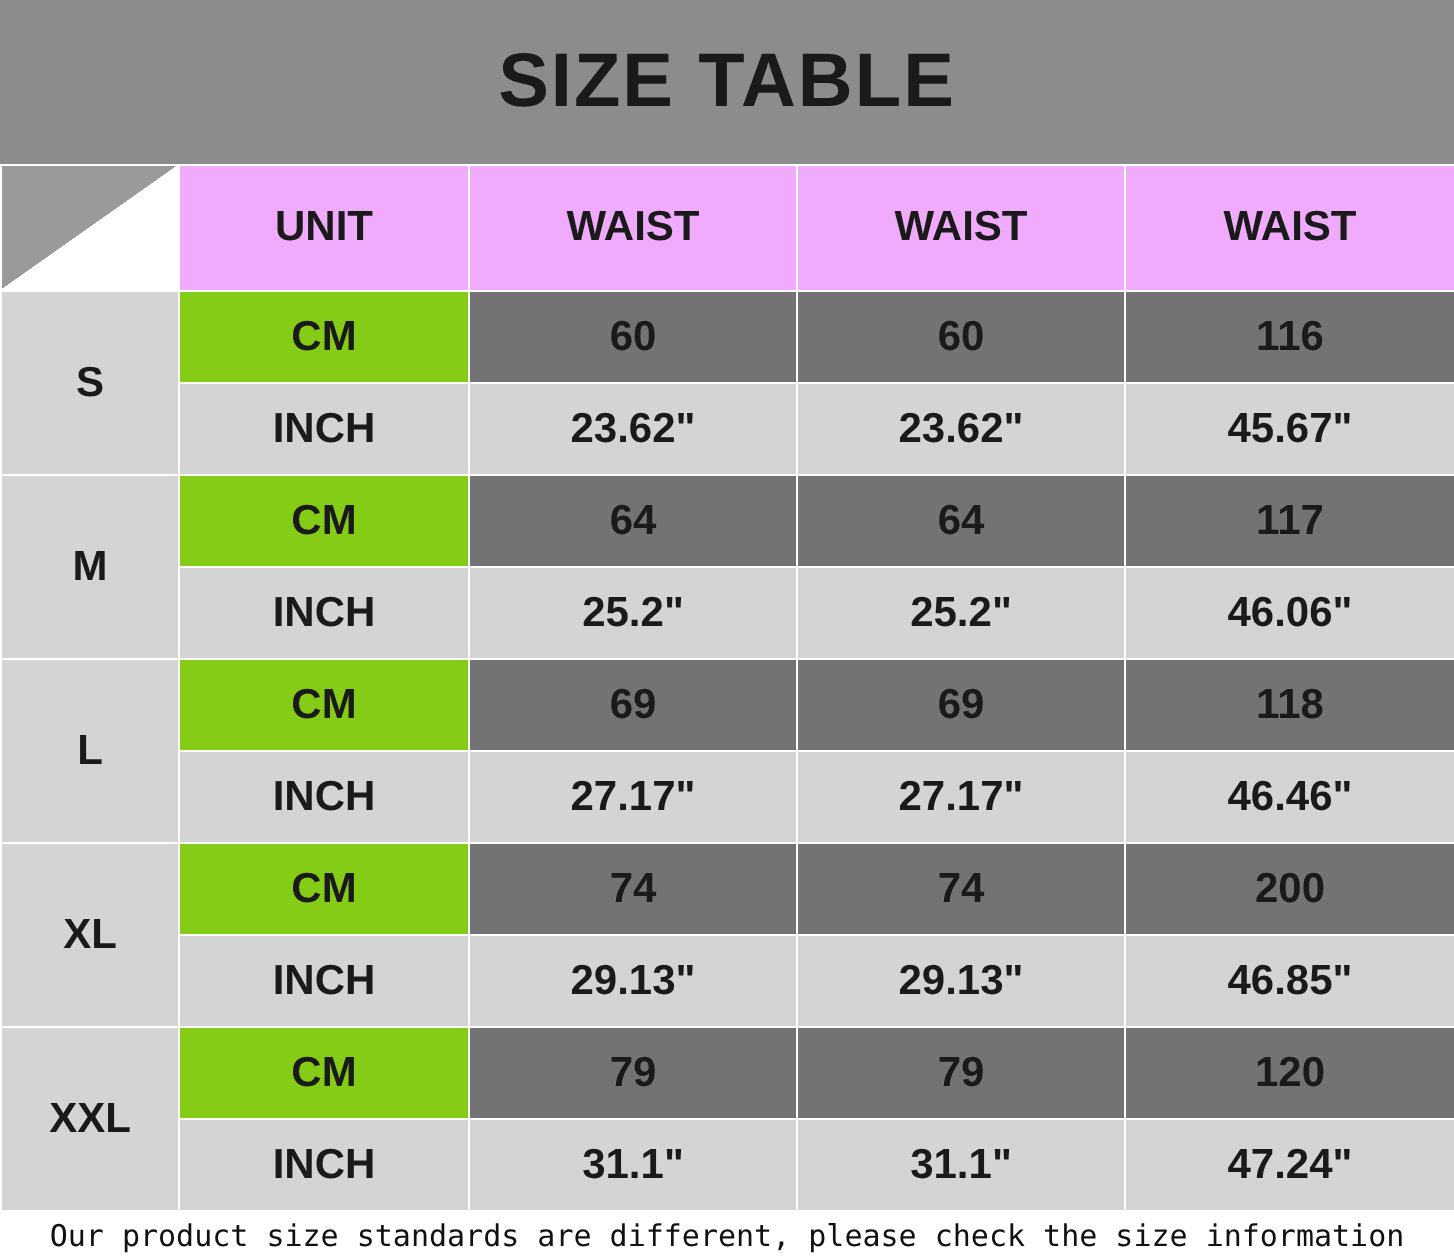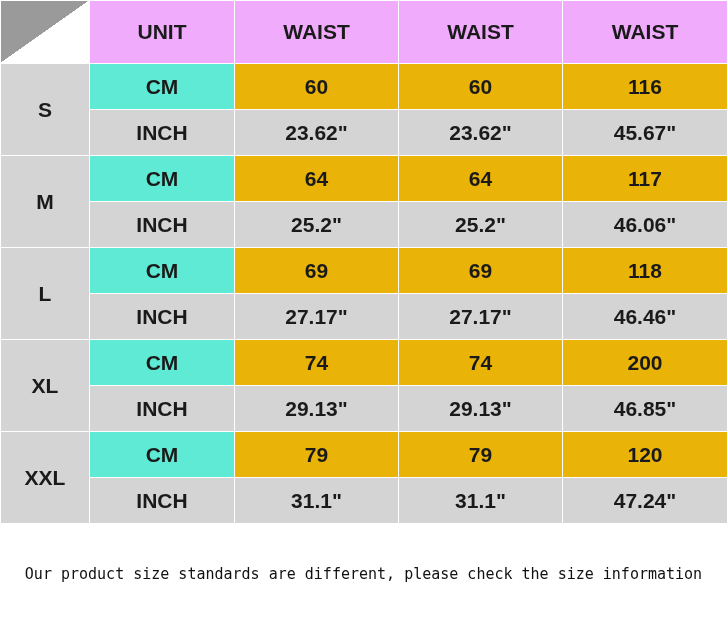--- a/index.html
+++ b/index.html
@@ -70,26 +70,26 @@
   .corner-cell .diag {
     position: absolute;
     inset: 0;
     background: linear-gradient(to bottom right, #9a9a9a 0%, #9a9a9a 49.4%, #ffffff 49.6%, #ffffff 100%);
   }
   .size-cell {
     background: #d4d4d4;
     font-size: 24px;
   }
   .unit-cell-light {
-    background: #5eead4;
+    background: #84cc16;
   }
   .unit-cell-grey {
     background: #d4d4d4;
   }
-  .val-light { background: #eab308; }
+  .val-light { background: #737373; }
   .val-grey  { background: #d4d4d4; }
 
   .row-cm td    { height: 45px; }
   .row-inch td  { height: 45px; }
 
   .note {
     flex: 1 1 auto;
     background: #ffffff;
     display: flex;
     flex-direction: column;
@@ -103,20 +103,23 @@
     padding: 2px 6px 6px 6px;
     box-sizing: border-box;
   }
   .note .note-line { display: block; white-space: nowrap; }
 </style>
 </head>
 <body>
 
 <div class="size-table-wrap">
 
+  <div class="title-bar">
+    <span class="title-text">SIZE TABLE</span>
+  </div>
 
   <table class="size-table">
     <colgroup>
       <col class="c-size">
       <col class="c-unit">
       <col class="c-chest">
       <col class="c-waist">
       <col class="c-length">
     </colgroup>
     <tbody>

